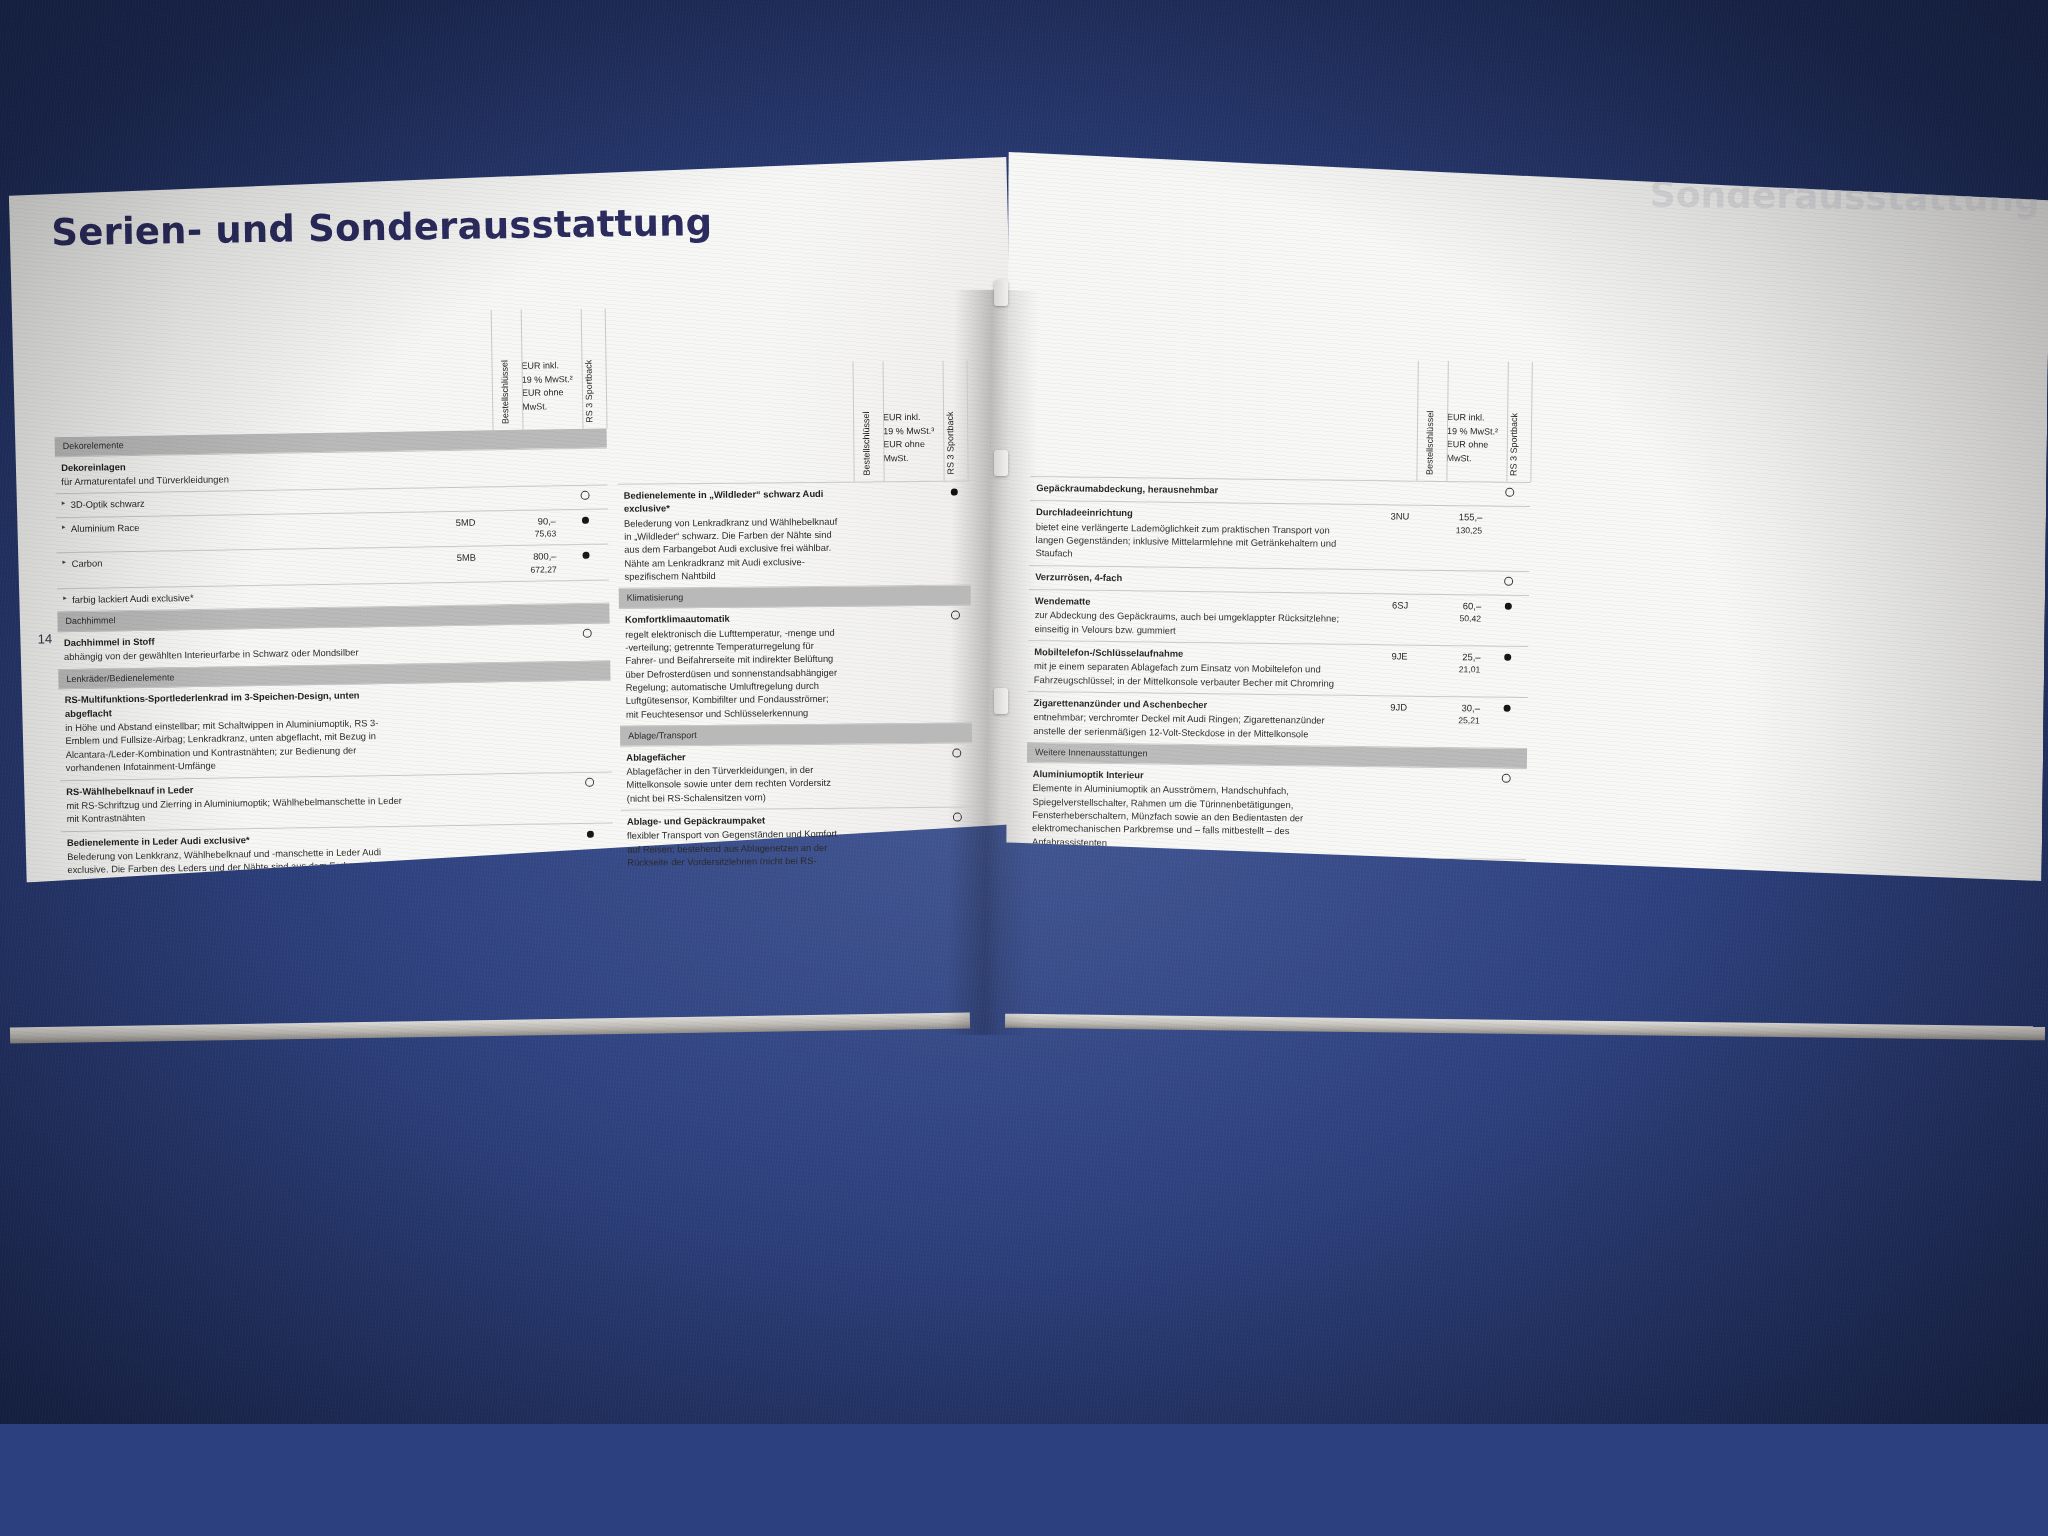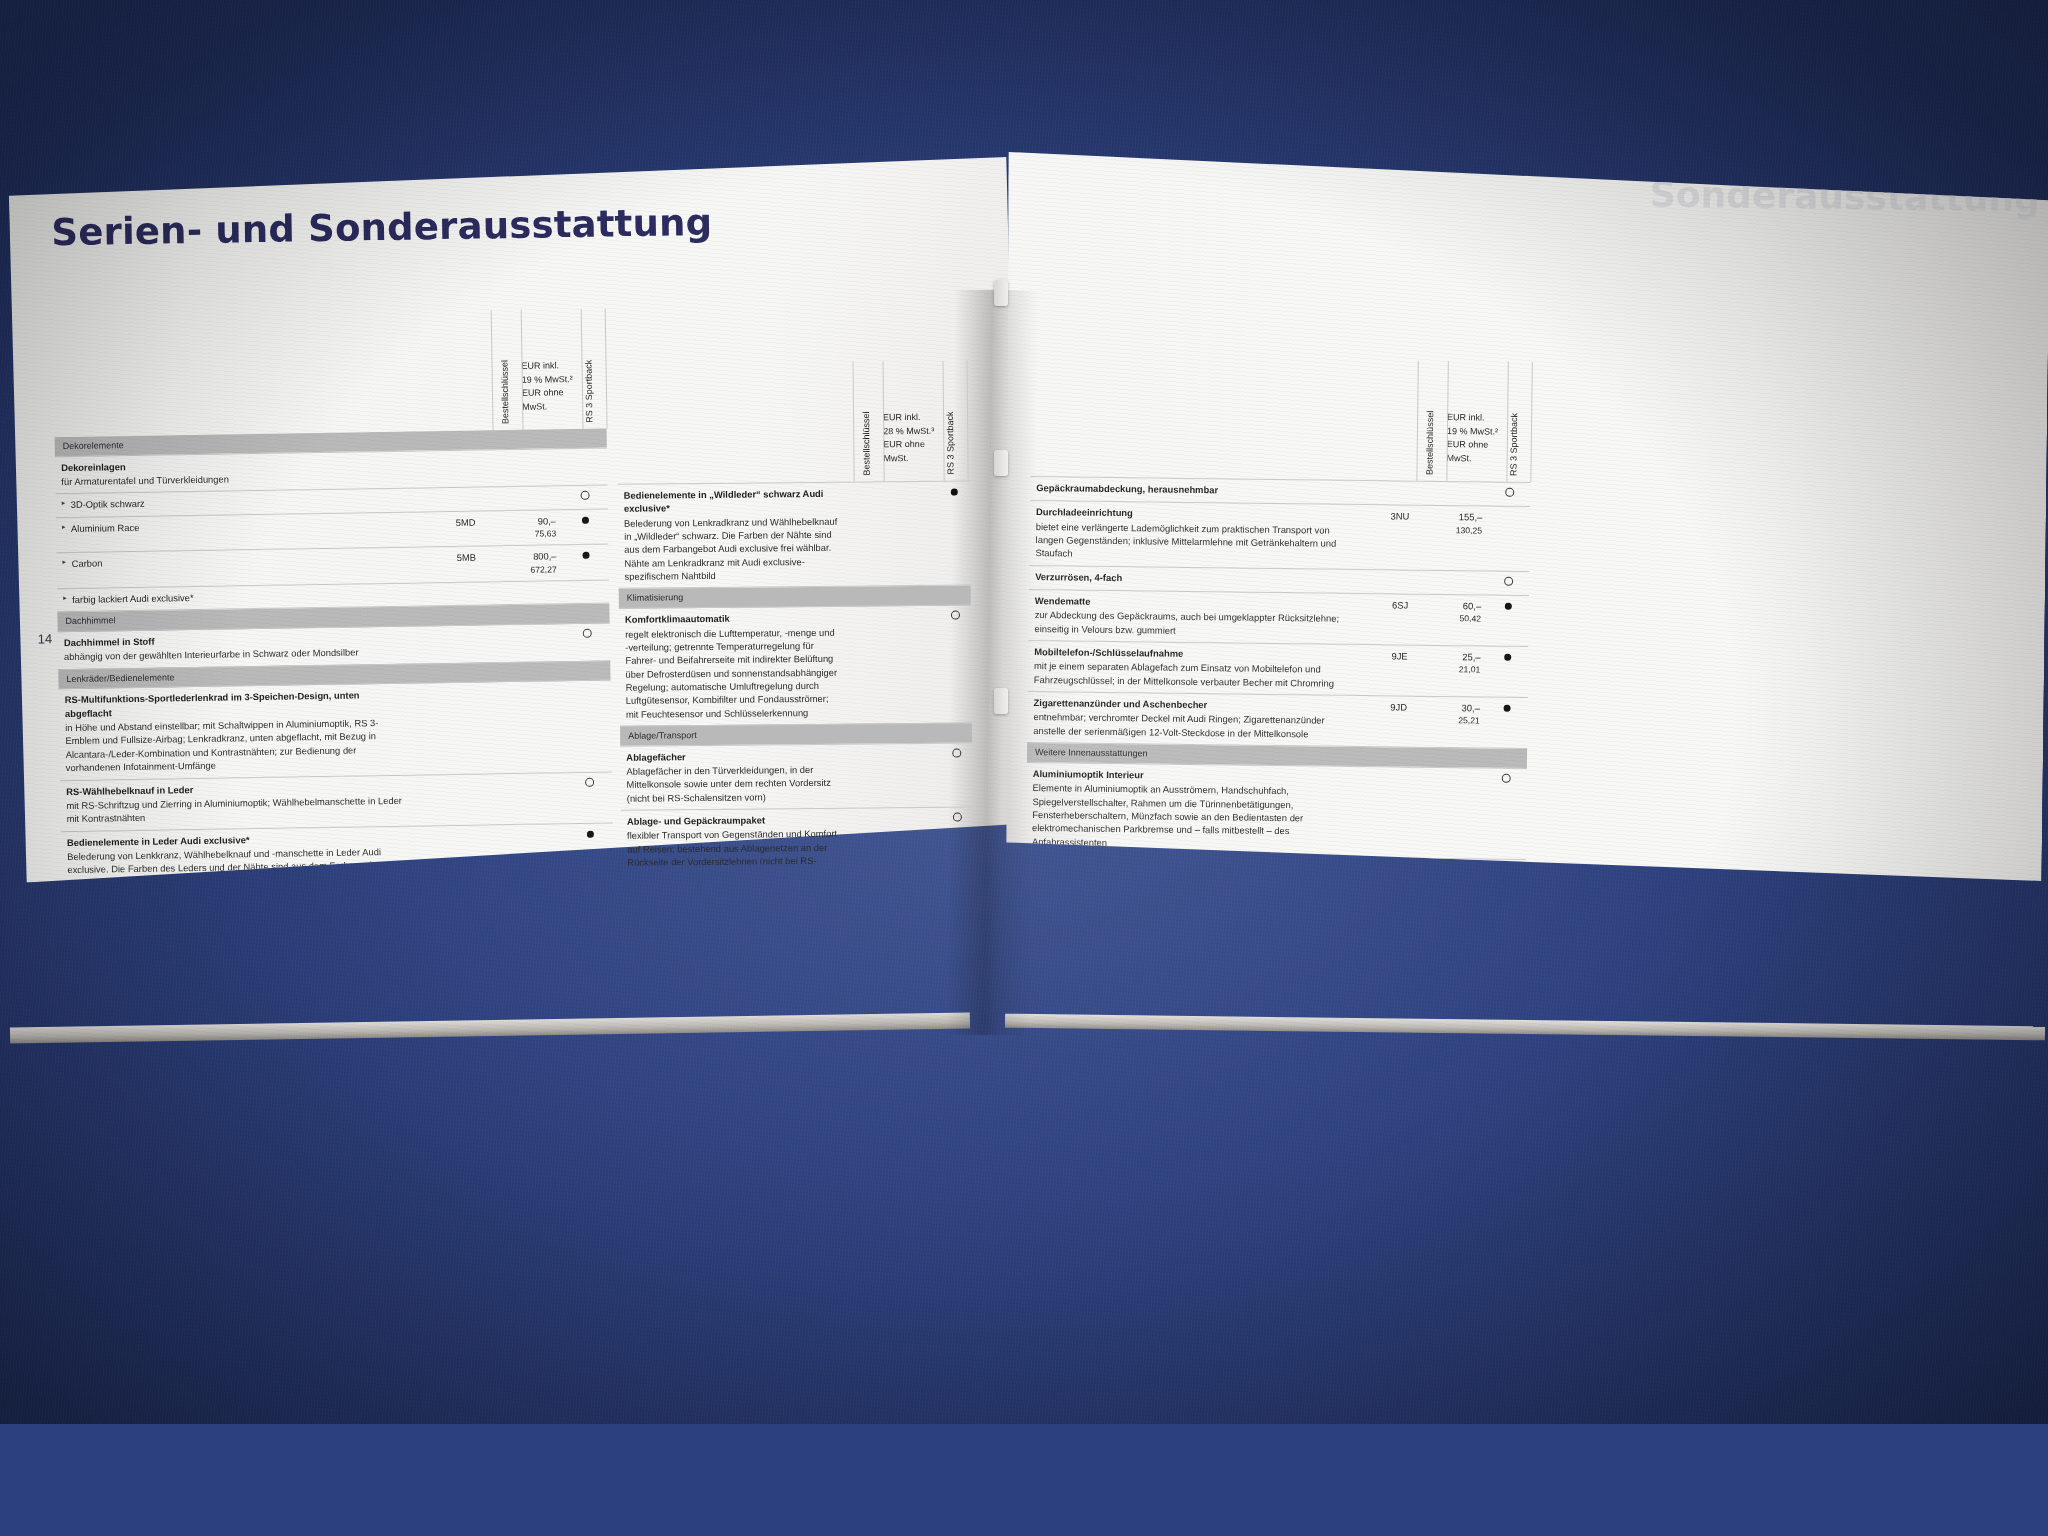--- a/index.html
+++ b/index.html
@@ -309,21 +309,21 @@
       <div class="colhead" style="left:1080px; top:60px;"></div>
 
     </div>
 
     <div class="page" style="left:600px; top:24px; width:420px; height:700px; background:transparent; transform:rotate(-0.55deg); box-shadow:none; z-index:8;">
 
       <div class="colhead" style="left:262px; top:200px; height:115px;">
         <div class="vert" style="position:absolute; left:0; top:0; height:112px;">Bestellschlüssel</div>
         <div style="position:absolute; left:22px; top:48px; width:56px; line-height:1.5;">
           <div>EUR inkl.</div>
-          <div>28 % MwSt.³</div>
+          <div>19 % MwSt.³</div>
           <div>EUR ohne</div>
           <div>MwSt.</div>
         </div>
         <div class="vert" style="position:absolute; left:84px; top:14px; height:98px;">RS 3 Sportback</div>
       </div>
 
       <div class="vrule" style="left:254px; top:198px; height:120px;"></div>
       <div class="vrule" style="left:284px; top:198px; height:120px;"></div>
       <div class="vrule" style="left:344px; top:198px; height:120px;"></div>
       <div class="vrule" style="left:368px; top:198px; height:120px;"></div>

